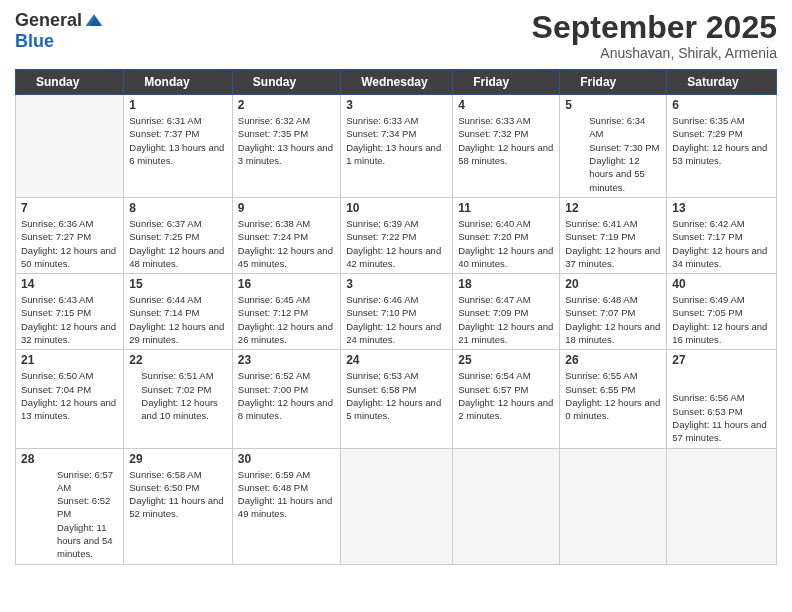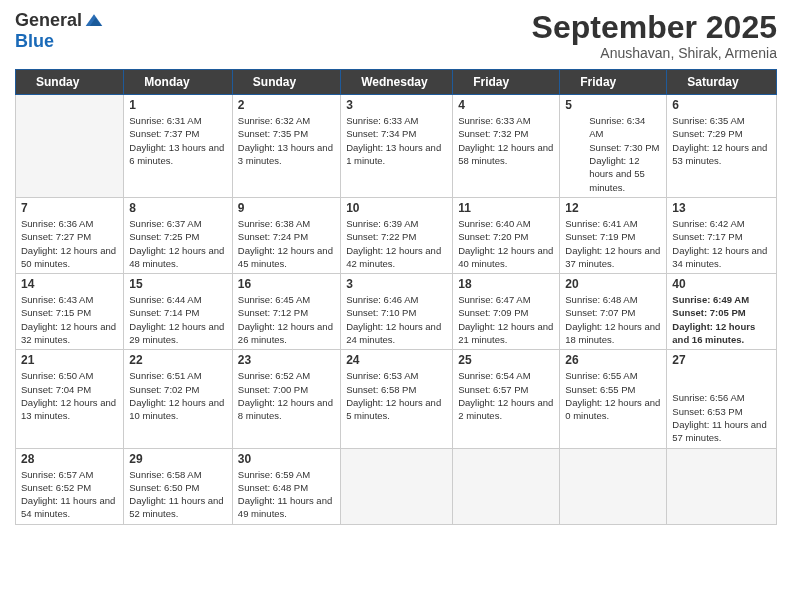--- a/index.html
+++ b/index.html
@@ -247,35 +247,35 @@
 Daylight: 12 hours and 21 minutes.</div>
           </td>
           <td>
             <span class="day-number">20</span>
             <div class="day-info" style="white-space: pre-line;">Sunrise: 6:48 AM
 Sunset: 7:07 PM
 Daylight: 12 hours and 18 minutes.</div>
           </td>
           <td>
             <span class="day-number">40</span>
-            <div class="day-info" style="white-space: pre-line; font-weight: bold;">Sunrise: 6:49 AM
+            <div class="day-info" style="white-space: pre-line;">Sunrise: 6:49 AM
 Sunset: 7:05 PM
 Daylight: 12 hours and 16 minutes.</div>
           </td>
         </tr>
         <tr>
           <td>
             <span class="day-number">21</span>
             <div class="day-info" style="white-space: pre-line;">Sunrise: 6:50 AM
 Sunset: 7:04 PM
 Daylight: 12 hours and 13 minutes.</div>
           </td>
           <td>
             <span class="day-number">22</span>
-            <div class="day-info" style="white-space: pre-line;">Sunrise: 6:51 AM
+            <div class="day-info" style="white-space: pre-line; margin-left: 12px;">Sunrise: 6:51 AM
 Sunset: 7:02 PM
 Daylight: 12 hours and 10 minutes.</div>
           </td>
           <td>
             <span class="day-number">23</span>
             <div class="day-info" style="white-space: pre-line;">Sunrise: 6:52 AM
 Sunset: 7:00 PM
 Daylight: 12 hours and 8 minutes.</div>
           </td>
           <td>
@@ -299,21 +299,21 @@
           <td>
             <span class="day-number">27</span>
             <div class="day-info" style="white-space: pre-line; margin-top: 24px;">Sunrise: 6:56 AM
 Sunset: 6:53 PM
 Daylight: 11 hours and 57 minutes.</div>
           </td>
         </tr>
         <tr>
           <td>
             <span class="day-number">28</span>
-            <div class="day-info" style="white-space: pre-line;">Sunrise: 6:57 AM
+            <div class="day-info" style="white-space: pre-line; margin-left: 36px;">Sunrise: 6:57 AM
 Sunset: 6:52 PM
 Daylight: 11 hours and 54 minutes.</div>
           </td>
           <td>
             <span class="day-number">29</span>
             <div class="day-info" style="white-space: pre-line;">Sunrise: 6:58 AM
 Sunset: 6:50 PM
 Daylight: 11 hours and 52 minutes.</div>
           </td>
           <td>

